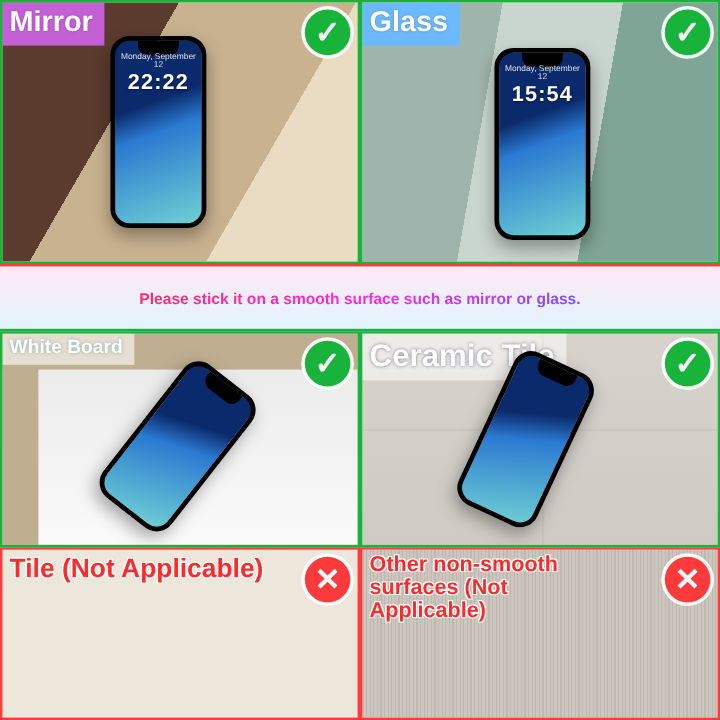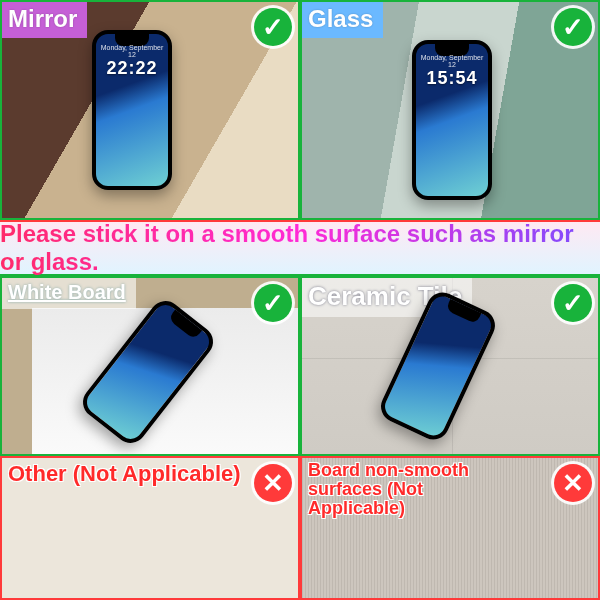--- a/index.html
+++ b/index.html
@@ -30,21 +30,21 @@
     top: 0;
     left: 0;
     font-size: 24px;
     font-weight: 600;
     padding: 3px 10px 5px 6px;
     color: #fff;
     text-shadow: 0 0 2px rgba(0,0,0,.25);
   }
   .label.mirror { background: #c55fd6; }
   .label.glass  { background: #6bb9ff; }
-  .label.white  { background: rgba(255,255,255,.6); color:#fff; text-shadow:0 0 3px #8aa; font-weight:700; font-size:20px;text-decoration:underline;}
+  .label.white  { background: rgba(255,255,255,.6); color:#fff; text-shadow:0 0 3px #8aa; font-weight:700; font-size:16px;}
   .label.tile   { background: rgba(255,255,255,.55); color:#fff; text-shadow:0 0 3px #778; font-weight:700; font-size:26px;}
   .label.wall   { color:#ff2a2a; text-shadow:1px 1px 0 #fff, -1px 1px 0 #fff, 1px -1px 0 #fff, -1px -1px 0 #fff; font-weight:700; font-size:22px;}
   .label.other  { color:#ff2a2a; text-shadow:1px 1px 0 #fff, -1px 1px 0 #fff, 1px -1px 0 #fff, -1px -1px 0 #fff; font-weight:700; font-size:18px; max-width:210px; line-height:1.05;}
   .label .na { color:#ff2a2a; }
 
   .badge {
     position: absolute;
     top: 6px;
     right: 6px;
     width: 38px;
@@ -60,21 +60,21 @@
   }
   .badge.ok { background: #18b33b; }
   .badge.no { background: #ff3a3a; }
 
   .banner {
     grid-column: 1 / span 2;
     background: linear-gradient(#ffe9f3,#e0f4ff);
     display:flex;
     align-items:center;
     justify-content:center;
-    font-size: 24px;
+    font-size: 13px;
     font-weight: 600;
     border-top: 2px solid #ff3a3a;
     border-bottom: 2px solid #18b33b;
   }
   .banner span {
     background: linear-gradient(90deg,#ff2a6a,#ff2ad6,#7a4dff);
     -webkit-background-clip: text;
     background-clip: text;
     color: transparent;
   }
@@ -171,25 +171,25 @@
   </div>
 
   <div class="panel green bg-tile">
     <div class="label tile">Ceramic Tile</div>
     <div class="badge ok">✓</div>
     <div class="phone p4"></div>
   </div>
 
   <div class="panel red bg-wall">
     <div class="label wall">
-      <span>Other </span><span class="na">(Not Applicable)</span>
+      <span>Tile </span><span class="na">(Not Applicable)</span>
     </div>
     <div class="badge no">✕</div>
   </div>
 
   <div class="panel red bg-other">
     <div class="label other">
-      <span>Board non-smooth surfaces  </span><span class="na">(Not Applicable)</span>
+      <span>Other non-smooth surfaces  </span><span class="na">(Not Applicable)</span>
     </div>
     <div class="badge no">✕</div>
   </div>
 
 </div>
 
 </body></html>

